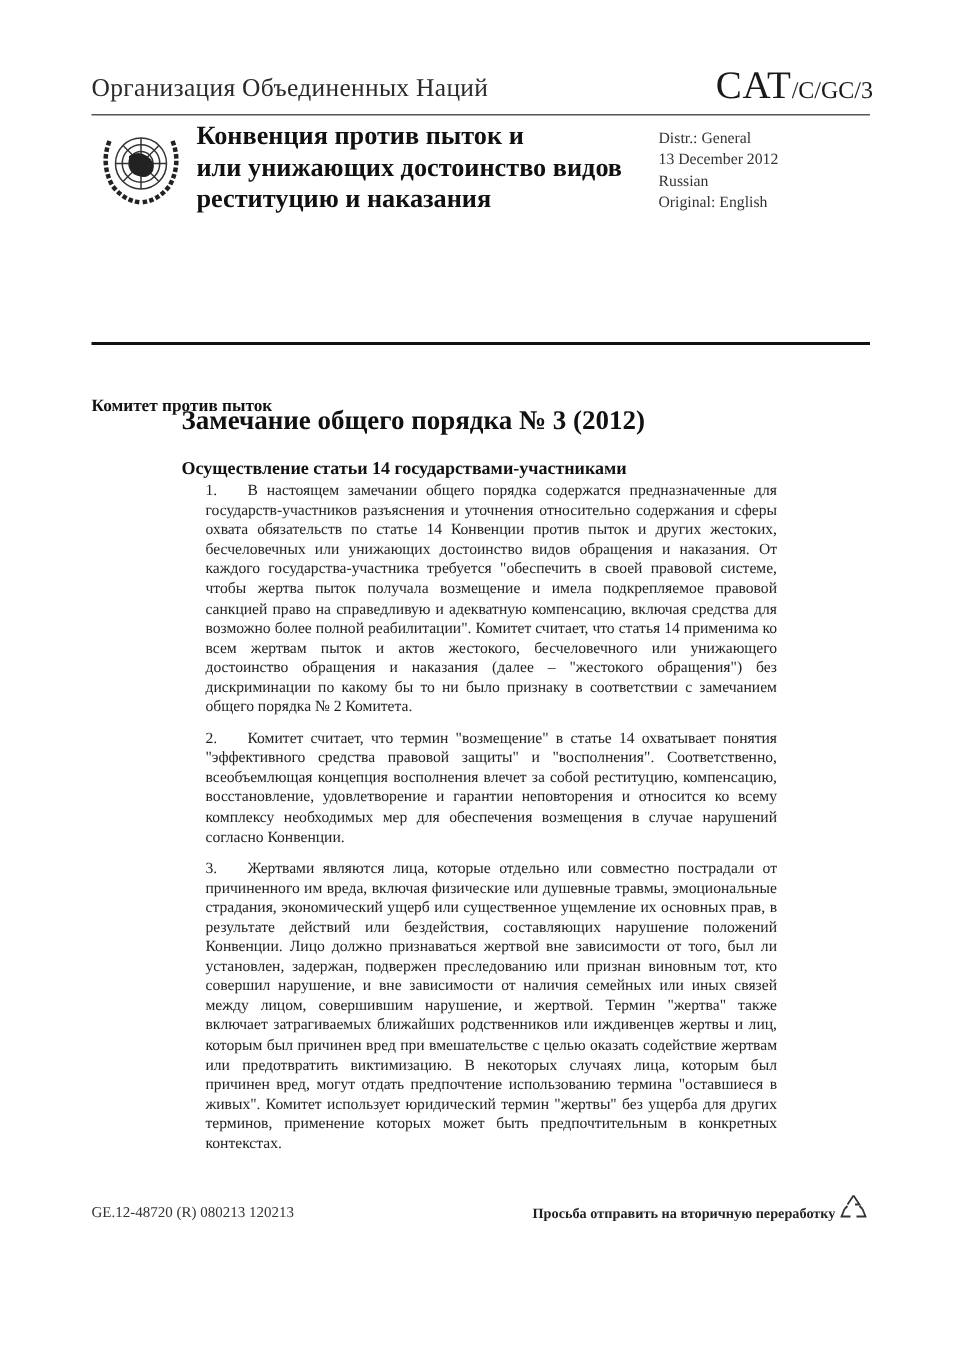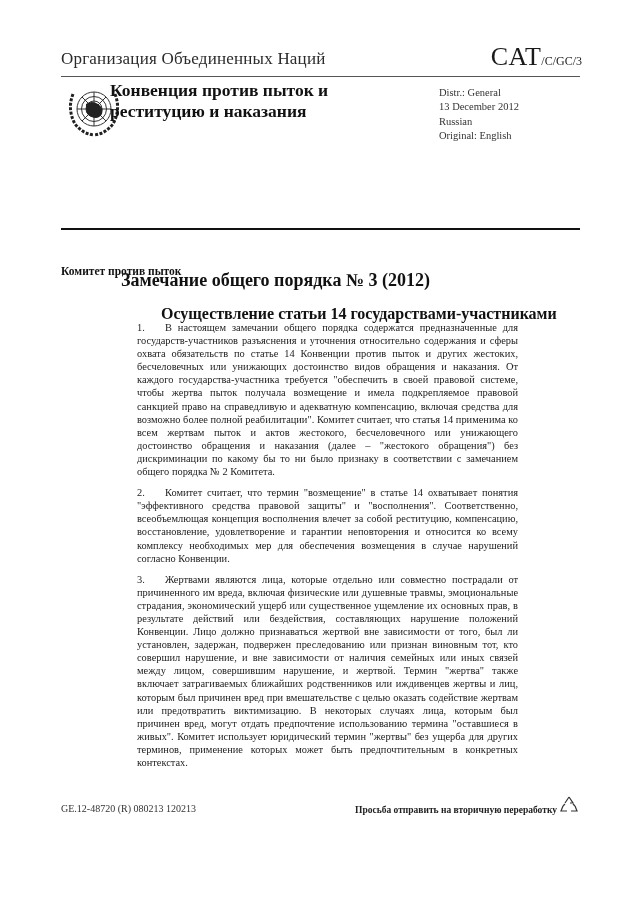--- a/index.html
+++ b/index.html
@@ -2,32 +2,32 @@
 <html><head>
   <meta charset="utf-8">
   <style>
     html, body { margin: 0; padding: 0; background: #ffffff; }
     body { width: 640px; height: 905px; position: relative; overflow: hidden;
            font-family: "Liberation Serif", "DejaVu Serif", serif; color: #1a1a1a; }
 
     .org-name { position: absolute; left: 61px; top: 49px; font-size: 17px; letter-spacing: 0.2px; color: #2a2a2a; }
     .symbol { position: absolute; right: 58px; top: 42px; color: #1a1a1a; white-space: nowrap; }
     .symbol .big { font-size: 26px; letter-spacing: 0.5px; text-align: center; }
-    .symbol .small { font-size: 12px; }
+    .symbol .small { font-size: 16px; }
     .rule-top { position: absolute; left: 61px; top: 76px; width: 519px; height: 1px; background: #555; }
 
     .logo { position: absolute; left: 64px; top: 80px; width: 60px; height: 60px; }
-    .title { position: absolute; left: 110px; top: 80px; width: 300px; font-weight: bold; font-size: 17.5px; line-height: 21px; color: #111; }
+    .title { position: absolute; left: 131px; top: 80px; width: 300px; font-weight: bold; font-size: 17.5px; line-height: 21px; color: #111; }
     .meta { position: absolute; left: 439px; top: 86px; font-size: 10.5px; line-height: 14.3px; color: #333; }
 
     .rule-thick { position: absolute; left: 61px; top: 228px; width: 519px; height: 2px; background: #111; }
     .committee { position: absolute; left: 61px; top: 236px; font-weight: bold; font-size: 11.5px; color: #111; margin-top: 29px; }
 
     .gc-title { position: absolute; left: 121px; top: 270px; font-weight: bold; font-size: 18px; color: #111; }
-    .subtitle { position: absolute; left: 121px; top: 305px; font-weight: bold; font-size: 16px; color: #111; margin-left: 40px; }
+    .subtitle { position: absolute; left: 121px; top: 305px; font-weight: bold; font-size: 12px; color: #111; }
 
     .body { position: absolute; left: 121px; top: 321px; width: 397px; font-size: 10.4px; line-height: 13.1px; color: #222; text-align: justify; }
     .para { margin: 0 0 8px 16px; }
     .para .num { display: inline-block; width: 28px; }
 
     .footer-code { position: absolute; left: 61px; top: 803px; font-size: 10px; color: #333; }
     .footer-recycle { position: absolute; right: 62px; top: 795px; font-size: 9.5px; font-weight: bold; color: #222; display: flex; align-items: flex-end; gap: 3px; }
     .recycle-icon { width: 18px; height: 20px; }
   </style>
 </head>
@@ -52,20 +52,21 @@
       <line x1="42" y1="17" x2="18" y2="41"></line>
     </g>
     <path d="M22 24 q6 -4 12 0 q6 4 4 10 q-4 6 -10 3 q-6 -2 -6 -8z" fill="#222"></path>
     <path d="M9 14 q-6 15 2 30 q8 10 19 11" fill="none" stroke="#222" stroke-width="3" stroke-dasharray="3 1.5"></path>
     <path d="M51 14 q6 15 -2 30 q-8 10 -19 11" fill="none" stroke="#222" stroke-width="3" stroke-dasharray="3 1.5"></path>
   </svg>
 </div>
 
 <div class="title">
   <div>Конвенция против пыток и</div>
+  <div>или унижающих достоинство видов</div>
   <div>реституцию и наказания</div>
 </div>
 
 <div class="meta">
   <div>Distr.: General</div>
   <div>13 December 2012</div>
   <div>Russian</div>
   <div>Original: English</div>
 </div>
 

